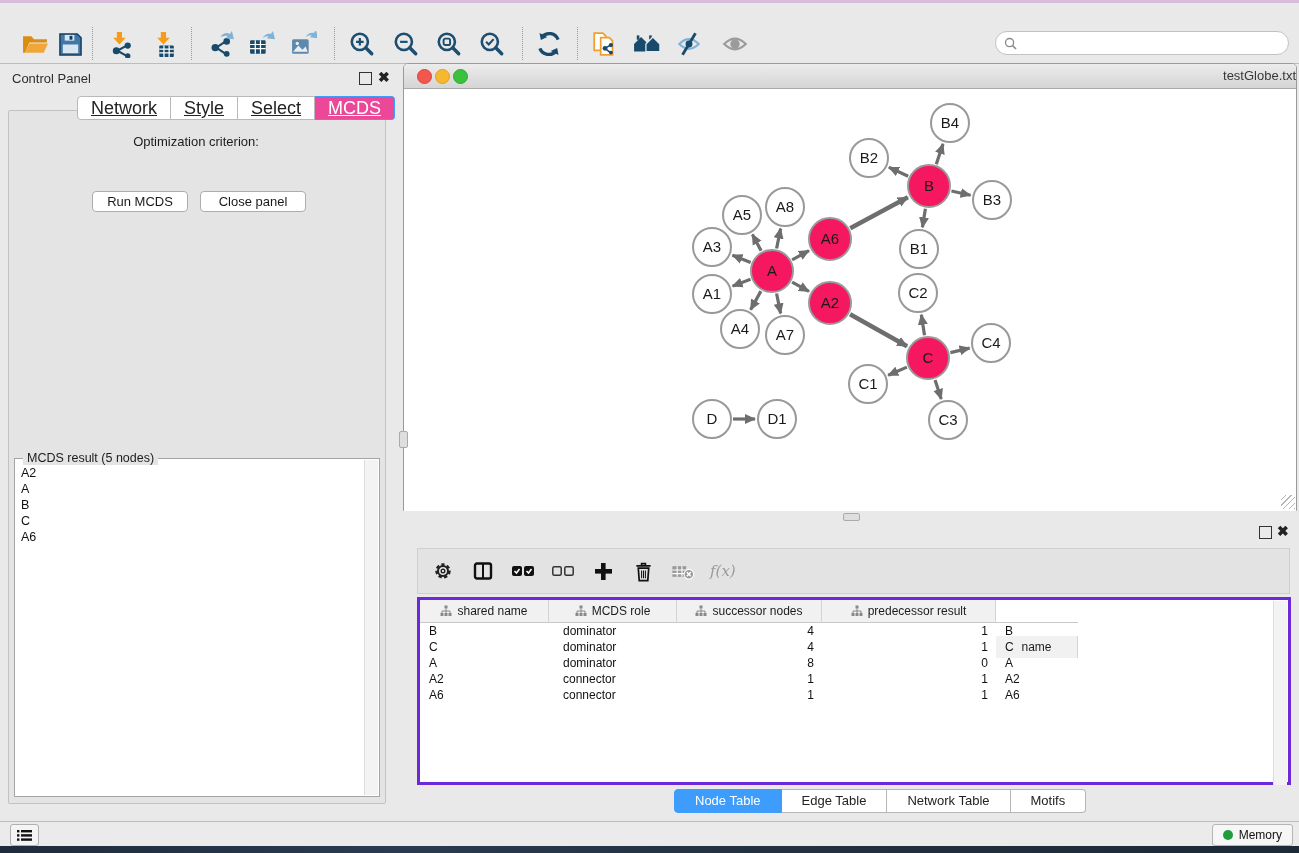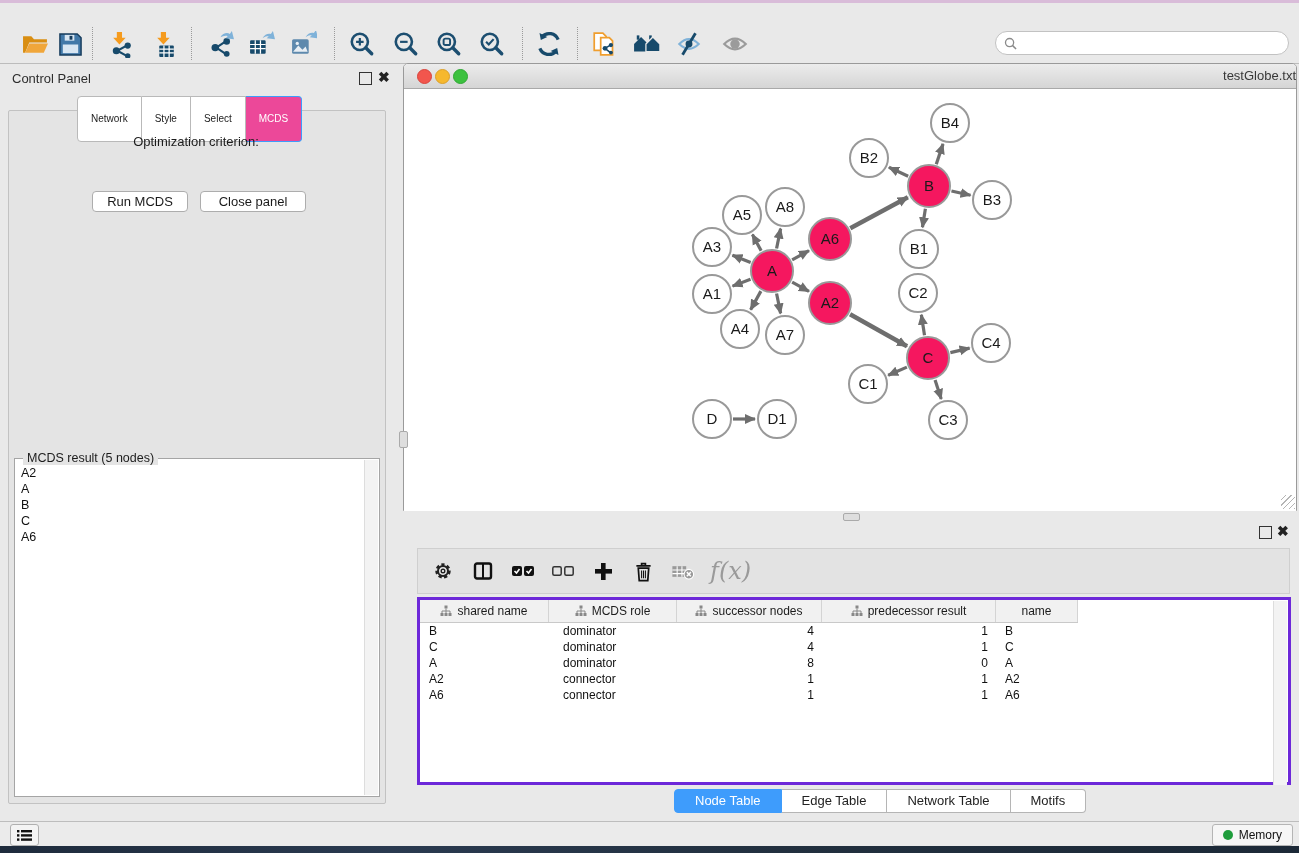--- a/index.html
+++ b/index.html
@@ -26,22 +26,22 @@
     border:1px solid #c2c2c2;border-radius:12px;display:flex;align-items:center;padding-left:8px;box-sizing:border-box;}
   #search-input{border:none;outline:none;flex:1;font-size:12px;background:transparent;font-family:"Liberation Sans",sans-serif;}
 
   
   #cp-title{left:12px;top:71px;font-size:13px;color:#2d2d2d;}
   .mini-float{width:11px;height:11px;border:1.6px solid #333;background:transparent;}
   .mini-x{font-size:14px;font-weight:bold;color:#222;line-height:11px;}
   #cp-body{left:8px;top:110px;width:376px;height:692px;background:#e4e4e4;
     border:1px solid #c2c2c2;border-radius:2px;}
   #cp-tabs{left:77px;top:96px;height:20px;display:flex;}
-  .seg{height:20px;line-height:20px;padding:12px 13px;font-size:10px;background:#fff;
-    border:1px solid #b9b9b9;border-left:none;color:#222;}
+  .seg{height:20px;line-height:20px;padding:1px 13px;font-size:18px;background:#fff;
+    border:1px solid #b9b9b9;border-left:none;color:#222;text-decoration:underline;}
   .seg:first-child{border-left:1px solid #b9b9b9;border-radius:4px 0 0 4px;}
   .seg:last-child{border-radius:0 4px 4px 0;}
   .seg.sel{background:#ec4899;border-color:#3e9cfc;color:#fff;}
   #opt-label{left:8px;top:134px;width:376px;text-align:center;font-size:13px;color:#1c1c1c;}
   #dropdown{left:43px;top:157px;width:312px;height:22px;background:#fff;border:1px solid #b0b0b0;
     border-radius:4px;display:flex;align-items:center;box-sizing:border-box;}
   #dropdown-value{flex:1;font-size:13px;padding-left:8px;color:#111;white-space:nowrap;}
   #dropdown-stepper{width:18px;height:22px;margin:-1px -1px 0 0;border-radius:0 4px 4px 0;
     background:linear-gradient(#6cb0fd,#2d80f3);display:flex;flex-direction:column;
     align-items:center;justify-content:center;gap:1px;}
@@ -70,21 +70,21 @@
   #resize-grip{right:1px;bottom:1px;width:14px;height:14px;
     background:repeating-linear-gradient(135deg,transparent 0 3px,#b5b5b5 3px 4px);}
   .side-grip{left:399px;top:431px;width:7px;height:15px;background:#dedede;border:1px solid #aaa;border-radius:2px;}
   .bottom-grip{left:843px;top:513px;width:15px;height:6px;background:#dedede;border:1px solid #aaa;border-radius:2px;}
 
   
   #tp-title{left:418px;top:525px;font-size:13px;color:#2d2d2d;margin-top:24px;}
   #tp-toolbar{left:417px;top:548px;width:873px;height:46px;background:#e3e3e3;
     border:1px solid #cfcfcf;display:flex;align-items:center;gap:14px;padding-left:12px;box-sizing:border-box;}
   .tpi{width:26px;height:26px;display:flex;align-items:center;justify-content:center;}
-  #fx-label{font-size:24px;color:#9a9a9a;font-family:"DejaVu Serif",serif;font-style:italic;}
+  #fx-label{font-size:15px;color:#9a9a9a;font-family:"DejaVu Serif",serif;font-style:italic;}
   #table{left:417px;top:597px;width:874px;height:188px;background:#fff;border:3px solid #6d28d9;box-sizing:border-box;}
   #thead{left:0;top:0;height:22px;display:flex;border-bottom:1px solid #c9c9c9;}
   .th{background:#f1f1f1;border-right:1px solid #d4d4d4;display:flex;align-items:center;
     justify-content:center;gap:5px;font-size:12px;color:#1c1c1c;box-sizing:border-box;height:22px;}
   #tbody{left:0;top:23px;width:871px;}
   .tr{display:flex;height:16px;align-items:center;}
   .td{font-size:12px;color:#111;box-sizing:border-box;white-space:nowrap;}
   #table-scroll{right:1px;top:1px;width:13px;height:184px;background:#f3f3f3;border-left:1px solid #ddd;}
   #tp-tabs{left:674px;top:789px;height:22px;display:flex;}
   .seg2{height:22px;line-height:22px;padding:0 20px;font-size:13px;background:#fff;
@@ -450,21 +450,21 @@
         <div class="th" style="width: 174px;">
           <svg width="12" height="12" viewBox="0 0 12 12">
             <rect x="4.5" y="0.5" width="3" height="3" fill="#888"></rect>
             <rect x="0.5" y="8" width="3" height="3" fill="#888"></rect>
             <rect x="4.5" y="8" width="3" height="3" fill="#888"></rect>
             <rect x="8.5" y="8" width="3" height="3" fill="#888"></rect>
             <path d="M6 3.5V6M2 8V6h8v2M6 6v2" stroke="#888" fill="none"></path>
           </svg>
           <span>predecessor result</span>
         </div>
-        <div class="th" style="width: 82px;">
+        <div class="th" style="width: 82px; margin-top: 36px;">
           <span>name</span>
         </div>
       </div>
     <div class="abs" id="tbody">
         <div class="tr">
           <div class="td" style="width: 129px; text-align: left; padding: 0px 0px 0px 9px;">B</div>
           <div class="td" style="width: 128px; text-align: left; padding: 0px 0px 0px 14px;">dominator</div>
           <div class="td" style="width: 145px; text-align: right; padding: 0px 8px 0px 0px;">4</div>
           <div class="td" style="width: 174px; text-align: right; padding: 0px 8px 0px 0px;">1</div>
           <div class="td" style="width: 82px; text-align: left; padding: 0px 0px 0px 9px;">B</div>

